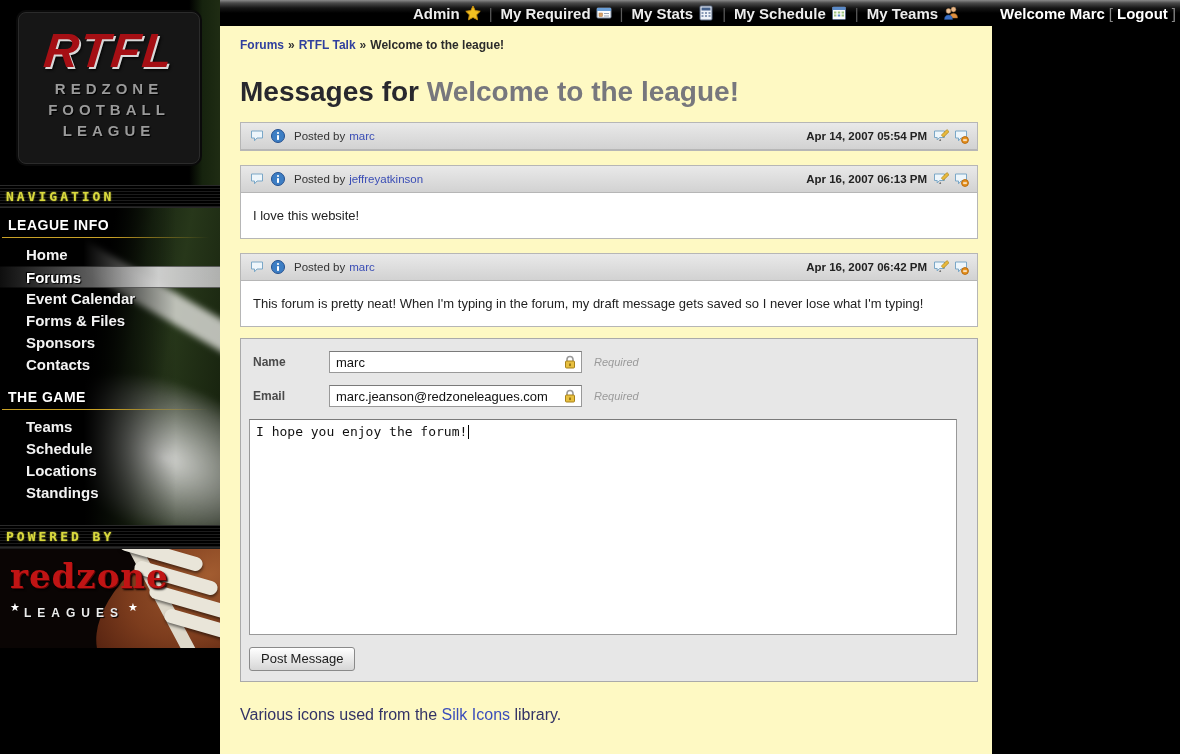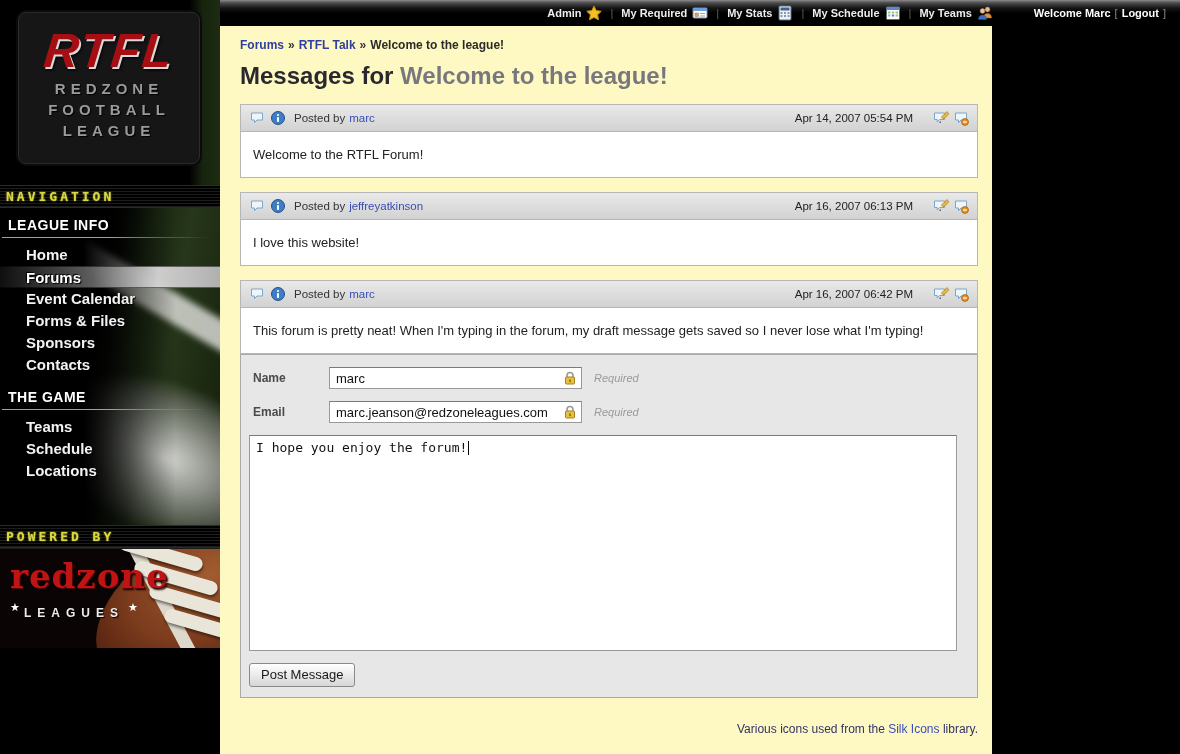--- a/index.html
+++ b/index.html
@@ -57,72 +57,72 @@
   .rz-logo { position:absolute; left:10px; top:10px; z-index:2; }
   .rz-name { font-family:"DejaVu Serif", serif; font-size:34px; font-weight:bold; line-height:34px;
              color:#c01414; letter-spacing:1px; text-shadow:1px 1px 0 #570606, 2px 2px 2px #000; }
   .rz-sub { display:flex; align-items:center; gap:4px; margin-top:2px; }
   .rz-star { color:#fff; font-size:11px; }
   .rz-leagues { color:#ececec; font-size:12px; font-weight:bold; letter-spacing:6px; text-shadow:1px 1px 1px #000;margin-top:11px; }
 
   
   .topbar { position:absolute; left:220px; top:0; width:960px; height:26px;
             background:linear-gradient(180deg,#8a8a8a 0,#4a4a4a 3px,#161616 8px,#000 13px);
-            display:flex; align-items:center; justify-content:flex-end; padding-right:10px;
-            font-size:11px; font-weight:bold; color:#ededed; }
+            display:flex; align-items:center; justify-content:flex-end; 
+            font-size:15px; font-weight:bold; color:#ededed; }
   .tb-item { display:flex; align-items:center; gap:5px; margin:0 5px; cursor:pointer; white-space:nowrap; }
   .tb-sep { color:#5c5c5c; margin:0 3px; font-weight:normal; }
   .tb-welcome { margin-left:36px; color:#fff; }
   .tb-bracket { color:#8a8a8a; margin:0 4px; font-weight:normal; }
   .tb-logout { color:#fff; cursor:pointer; }
   .tb-icon { width:16px; height:16px; display:inline-block; }
 
   
   .content { position:absolute; left:220px; top:26px; width:772px; height:728px;
              background:#fef9c3; padding:0 14px 0 20px; }
 
   .breadcrumb { margin-top:12px; font-size:12px; font-weight:bold; color:#2b2b2b; }
   .breadcrumb a { color:#2f3f9e; text-decoration:none; cursor:pointer; }
   .crumb-sep { margin:0 4px; color:#333; }
 
-  .page-title { margin-top:10px; font-size:24px; font-weight:bold; color:#28282e; }
+  .page-title { margin-top:24px; font-size:28px; font-weight:bold; color:#28282e; }
   .page-title .topic { color:#77777d; }
 
   .message { margin-top:14px; border:1px solid #b6b6b6; background:#fff; }
   .m-header { height:27px; display:flex; align-items:center; padding:0 8px;
               background:linear-gradient(180deg,#e9e9e9,#d2d2d2); border-bottom:1px solid #b6b6b6;
               font-size:11.5px; color:#333; }
   .m-header .icon { width:16px; height:16px; margin-right:5px; }
   .m-postedby { margin-left:3px; }
   .m-author { color:#3a4db5; text-decoration:none; cursor:pointer; margin-left:4px; }
   .m-spacer { flex:1; }
-  .m-date { color:#222; margin-right:16px; }
+  .m-date { color:#222; margin-right:2px;font-weight:bold; }
   .m-action { width:16px; height:16px; margin-left:4px; cursor:pointer; }
   .m-body { padding:15px 12px; font-size:13px; color:#222; background:#fff; }
 
-  .post-form { border:1px solid #aaa; background:#e7e7e7; padding:12px 20px 10px 8px; }
+  .post-form { margin-top:11px; border:1px solid #aaa; background:#e7e7e7; padding:12px 20px 10px 8px; }
   .form-row { display:flex; align-items:center; margin-bottom:12px; }
   .form-label { width:80px; padding-left:4px; font-size:12px; font-weight:bold; color:#4a4a4a; }
   .input-wrap { position:relative; width:253px; }
   .input-wrap input { width:100%; height:22px; border:1px solid #999; border-top-color:#7a7a7a;
               background:#fff; font-size:13px; padding:2px 22px 2px 6px; color:#111;
               font-family:"Liberation Sans", sans-serif; }
   .lock-icon { position:absolute; right:4px; top:3px; width:16px; height:16px; }
   .required { margin-left:12px; font-size:11px; font-style:italic; color:#9a9a9a; }
 
   .msg-box { margin-top:2px; height:216px; background:#fff; border:1px solid #999; border-top-color:#7a7a7a;
              padding:4px 6px; font-family:"DejaVu Sans Mono", monospace; font-size:13px; color:#111;
              cursor:text; }
   .caret { display:inline-block; width:1px; height:14px; background:#000; vertical-align:text-bottom; margin-left:1px; }
 
   .post-btn { margin-top:12px; padding:3px 11px 4px 11px; font-size:13px; color:#1a1a1a;
               background:linear-gradient(180deg,#fff,#d6d6d6); border:1px solid #8a8a8a; border-radius:3px;
               font-family:"Liberation Sans", sans-serif; cursor:pointer; }
 
-  .footer { text-align:right; font-size:12px; color:#333366; }
+  .footer { text-align:left; font-size:16px; color:#333366; }
   .footer-line1 { margin-top:24px; }
   .footer a { color:#3a4dbb; text-decoration:none; cursor:pointer; }
 </style>
 </head>
 <body>
 
 <div class="sidebar">
   <div class="side-top">
     <div class="logo-box">
       <div class="logo-rtfl">RTFL</div>
@@ -146,20 +146,21 @@
       <div class="nav-item">Event Calendar</div>
       <div class="nav-item">Forms &amp; Files</div>
       <div class="nav-item">Sponsors</div>
       <div class="nav-item">Contacts</div>
       <div class="section-gap"></div>
       <div class="section-title">THE GAME</div>
       <div class="gold-line"></div>
       <div class="nav-item">Teams</div>
       <div class="nav-item">Schedule</div>
       <div class="nav-item">Locations</div>
+      <div class="nav-item">Standings</div>
     </div>
   </div>
 
   <div class="led-bar">POWERED BY</div>
 
   <div class="football-area">
     <div class="ball"></div>
     <div class="lace-seam"></div>
     <div class="lace" style="left:118px; top:-2px;"></div>
     <div class="lace" style="left:133px; top:22px;"></div>
@@ -268,21 +269,20 @@
         <path d="M1.5 3 h10 v6.5 h-5 l-2.3 2.5 v-2.5 h-2.7 z" fill="#eef6fb" stroke="#7aa7c7"></path>
         <rect x="8.6" y="4.2" width="8" height="3" rx="0.6" fill="#e8b83a" stroke="#a8821a" stroke-width="0.7" transform="rotate(-45 12 6)"></rect>
         <path d="M7.2 10.8 l1 1.9 -2 0.2 z" fill="#5a5a5a"></path>
       </svg>
       <svg class="m-action" viewBox="0 0 16 16">
         <path d="M2.5 3 h11 v7 h-5.5 l-2.5 2.8 v-2.8 h-3 z" fill="#eef6fb" stroke="#7aa7c7"></path>
         <circle cx="12" cy="12" r="3.4" fill="#e89420" stroke="#b86a10"></circle>
         <rect x="10.2" y="11.4" width="3.6" height="1.3" fill="#fff"></rect>
       </svg>
     </div>
-    <div class="m-body">Welcome to the RTFL Forum!</div>
   </div>
 
   <div class="message">
     <div class="m-header">
       <svg class="icon" viewBox="0 0 16 16">
         <path d="M2.5 3 h11 v7 h-5.5 l-2.5 2.8 v-2.8 h-3 z" fill="#eef6fb" stroke="#7aa7c7"></path>
       </svg>
       <svg class="icon" viewBox="0 0 16 16">
         <circle cx="8" cy="8" r="6.5" fill="#3d7ec4" stroke="#24508f"></circle>
         <circle cx="8" cy="5" r="1.1" fill="#fff"></circle>

